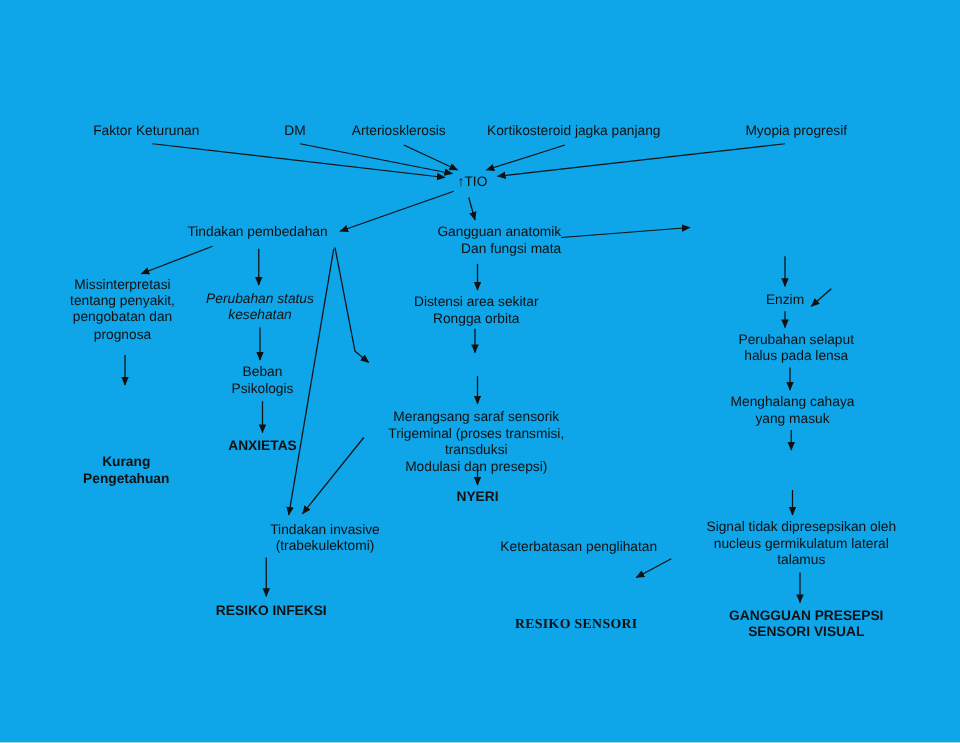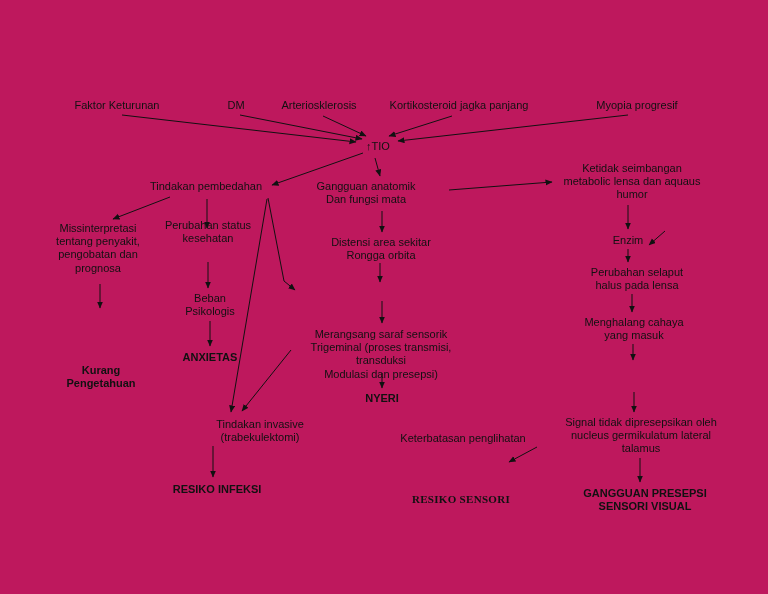--- a/index.html
+++ b/index.html
@@ -1,21 +1,21 @@
 <!DOCTYPE html>
 <html><head>
 <meta charset="utf-8">
 <style>
   * { box-sizing: border-box; }
   html, body { margin: 0; padding: 0; background: #ffffff; }
   #canvas {
     position: relative;
     width: 768px;
     height: 594px;
-    background: #be185d;
+    background: #0ea5e9;
     overflow: hidden;
     font-family: "Liberation Sans", sans-serif;
   }
   .node {
     position: absolute;
     font-size: 11px;
     line-height: 1.2;
     color: #111111;
     text-align: center;
     white-space: pre-line;
@@ -82,31 +82,28 @@
 
   <div class="node" style="left:57px;top:99px;width:120px;">Faktor Keturunan</div>
   <div class="node" style="left:203px;top:99px;width:66px;">DM</div>
   <div class="node" style="left:269px;top:99px;width:100px;">Arteriosklerosis</div>
   <div class="node" style="left:384px;top:99px;width:150px;">Kortikosteroid  jagka panjang</div>
   <div class="node" style="left:587px;top:99px;width:100px;">Myopia progresif</div>
 
   <div class="node" style="left:352px;top:140px;width:52px;">↑TIO</div>
 
   <div class="node" style="left:145px;top:180px;width:122px;">Tindakan pembedahan</div>
-  <div class="node" style="left:306px;top:180px;width:120px;">Gangguan anatomik
+  <div class="node" style="left:329px;top:180px;width:120px;text-align:right;">Gangguan anatomik
 Dan fungsi mata</div>
-  <div class="node" style="left:557px;top:162px;width:150px;">Ketidak seimbangan
-metabolic lensa dan aquaus
-humor</div>
 
   <div class="node" style="left:48px;top:222px;width:100px;">Missinterpretasi
 tentang penyakit,
 pengobatan dan
 prognosa</div>
-  <div class="node" style="left:158px;top:219px;width:100px;">Perubahan status
+  <div class="node" style="left:158px;top:233px;width:100px;font-style:italic;">Perubahan status
 kesehatan</div>
   <div class="node bold" style="left:51px;top:318px;width:100px;margin-top:46px;">Kurang
 Pengetahuan</div>
   <div class="node" style="left:160px;top:292px;width:100px;text-align:center;">Beban
 Psikologis</div>
   <div class="node bold" style="left:160px;top:351px;width:100px;">ANXIETAS</div>
   <div class="node" style="left:162px;top:418px;width:100px;margin-left:48px;">Tindakan invasive
 (trabekulektomi)</div>
   <div class="node bold" style="left:167px;top:483px;width:100px;">RESIKO INFEKSI</div>
 

